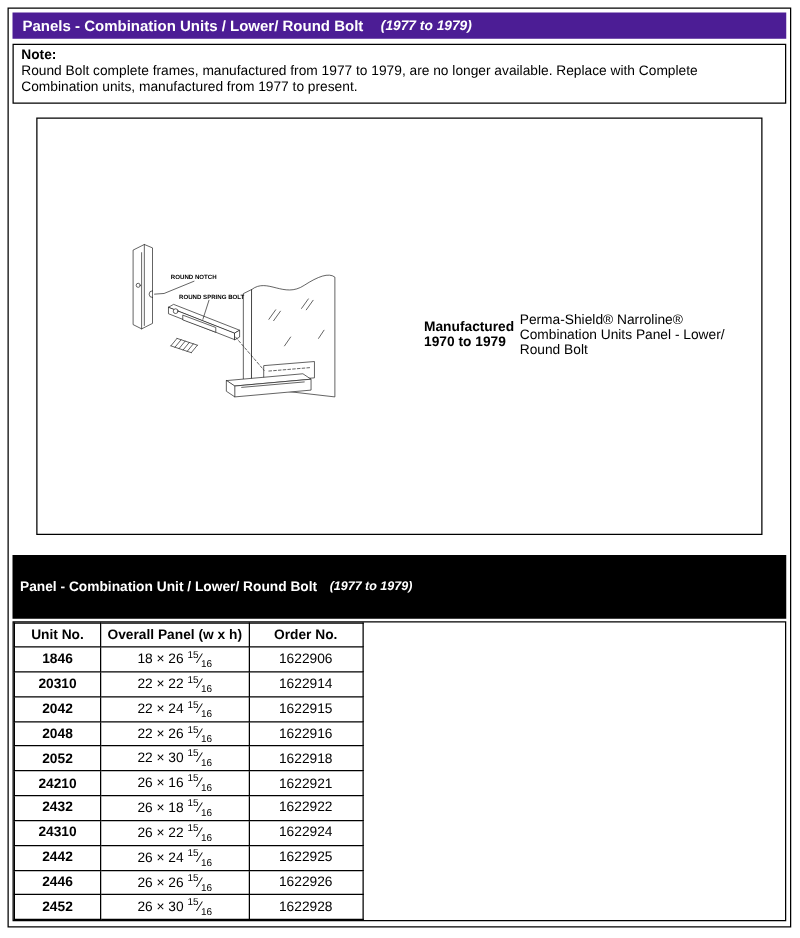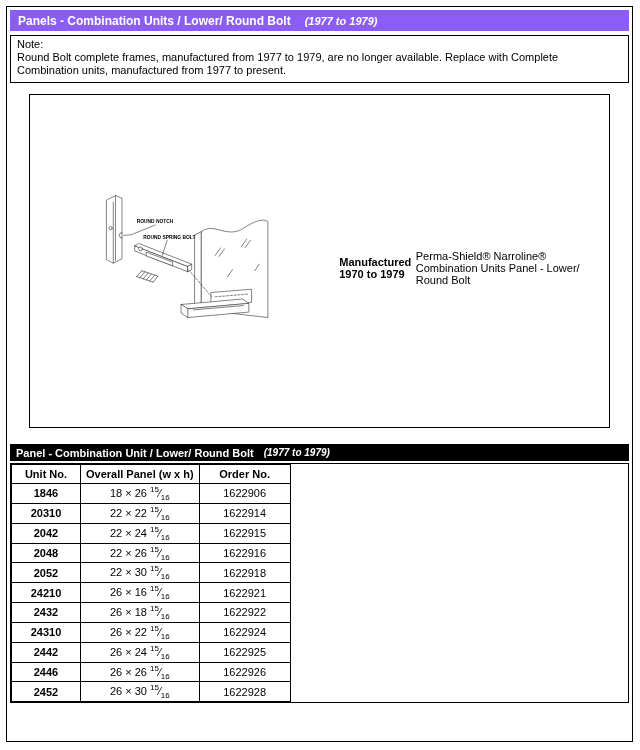--- a/index.html
+++ b/index.html
@@ -2,40 +2,40 @@
 <html><head>
 <meta charset="utf-8">
 <style>
   html,body{margin:0;padding:0;background:#ffffff;}
   body{width:640px;height:750px;position:relative;overflow:hidden;
        font-family:"Liberation Sans", sans-serif;color:#000;}
   .page-frame{position:absolute;left:6px;top:6px;width:627px;height:736px;
        border:1px solid #000;box-sizing:border-box;padding:3px;background:#fff;}
 
   
-  .title-bar{background:#8b5cf6;color:#fff;height:21px;display:flex;align-items:center;
+  .title-bar{background:#4c1d95;color:#fff;height:21px;display:flex;align-items:center;
        padding:0 8px;gap:14px;}
   .title-text{font-size:12px;font-weight:bold;white-space:nowrap;}
   .title-years{font-size:11px;font-weight:bold;font-style:italic;white-space:nowrap;}
 
   
   .note-box{border:1px solid #000;margin-top:4px;padding:2px 6px 5px;font-size:11px;line-height:13px;}
-  .note-label{font-weight:normal;}
+  .note-label{font-weight:bold;}
 
   
   .diagram-box{border:1px solid #000;margin:11px 19px 0;height:334px;
        display:flex;flex-direction:row;align-items:center;box-sizing:border-box;}
   .diagram-svg{display:block;margin-top:2px;}
   .caption-1{font-size:11px;font-weight:bold;margin-top:13px;}
   .caption-2{font-size:11px;font-weight:normal;margin-top:13px;}
   .svg-label{font-size:9px;font-weight:bold;fill:#000;}
 
   
   .table-bar{background:#000;color:#fff;height:17px;display:flex;align-items:center;
-       padding:0 6px;gap:10px;margin-top:16px;}
+       padding:17px 6px;gap:10px;margin-top:16px;}
   .table-bar-title{font-size:11px;font-weight:bold;white-space:nowrap;}
   .table-bar-years{font-size:10px;font-weight:bold;font-style:italic;white-space:nowrap;}
   .table-region{border:1px solid #000;margin-top:2px;display:flex;justify-content:flex-start;}
   .spec-table{border-collapse:collapse;font-size:11px;}
   .spec-table th,.spec-table td{border:1px solid #000;padding:1px 5px;text-align:center;height:16px;}
   .spec-table th{font-weight:bold;font-size:11px;}
   .col-unit{font-weight:bold;min-width:58px;}
   .col-panel{min-width:104px;}
   .col-order{min-width:80px;}
   .col-panel sup,.col-panel sub{font-size:8px;}

